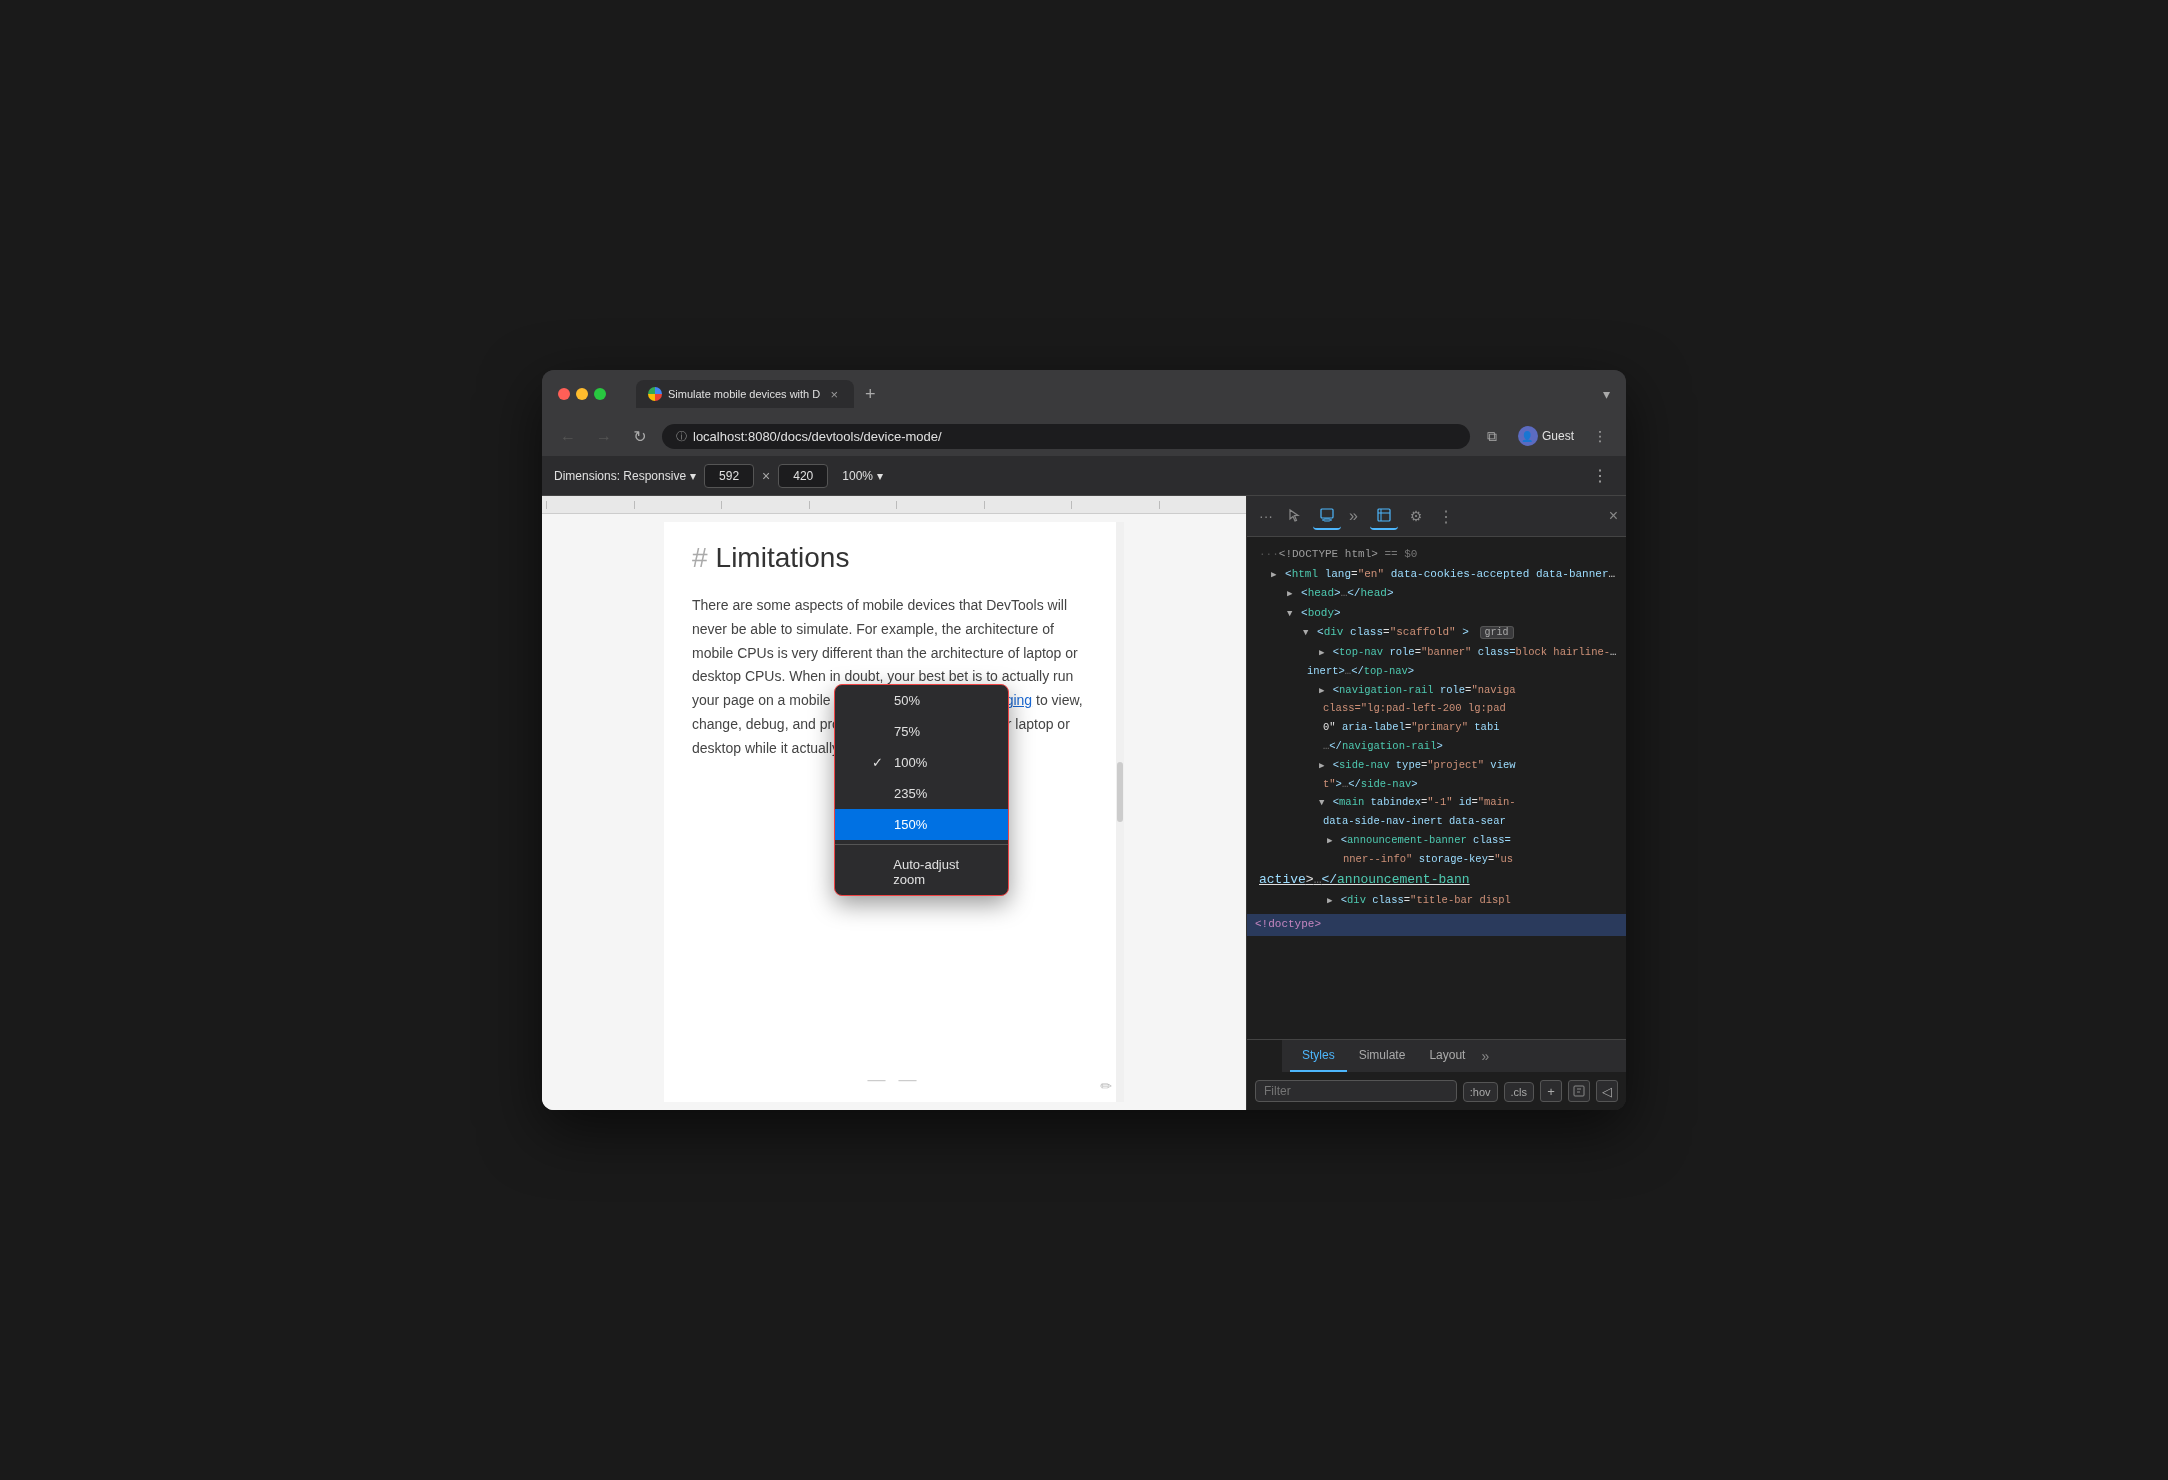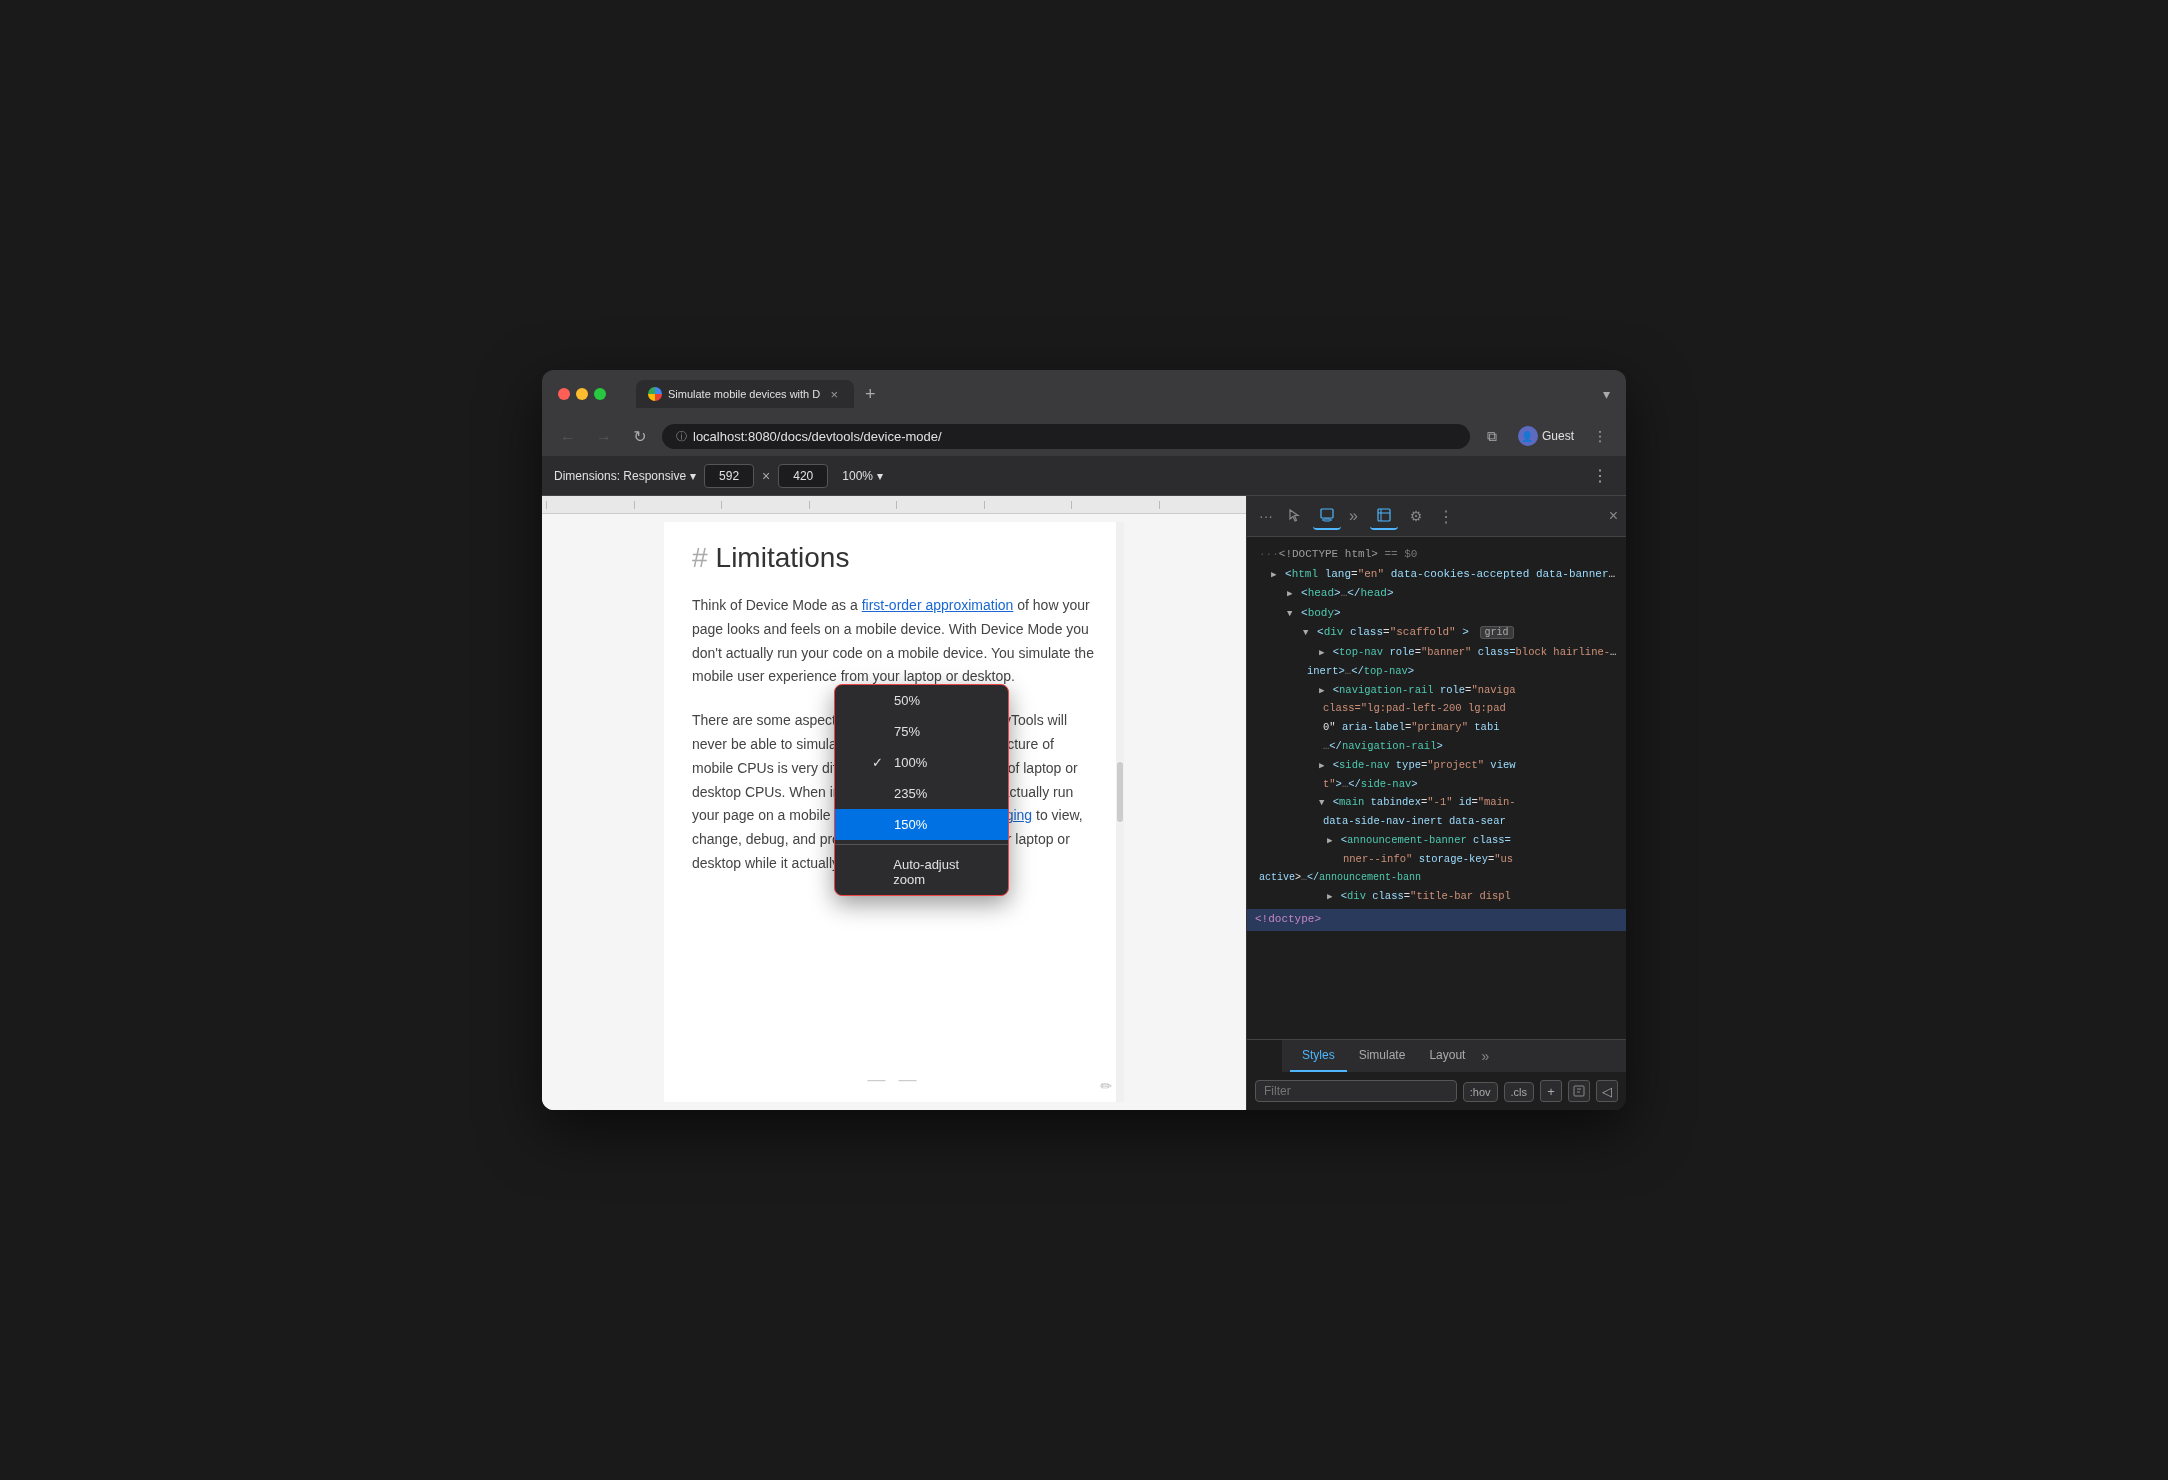--- a/index.html
+++ b/index.html
@@ -667,23 +667,20 @@
       </div>
 
       <div style="display:flex; height:calc(100% - 18px);">
         <div style="flex:1; overflow:hidden; padding: 8px 16px; background:#f5f5f5; display:flex; justify-content:center;">
           <div class="page-content-area">
             <h1 class="page-heading">
               <span class="heading-hash">#</span>
               <span>Limitations</span>
             </h1>
             <p class="page-para">
-              Think of Device Mode as a <a class="page-link">first-order approximation</a> of how your page looks and feels on a mobile device. With Device Mode you don't actually run your code on a mobile device. You simulate the mobile user experience from your laptop or desktop.
-            </p>
-            <p class="page-para">
               There are some aspects of mobile devices that DevTools will never be able to simulate. For example, the architecture of mobile CPUs is very different than the architecture of laptop or desktop CPUs. When in doubt, your best bet is to actually run your page on a mobile device. Use <a class="page-link">Remote Debugging</a> to view, change, debug, and profile a page's code from your laptop or desktop while it actually runs on a mobile device.
             </p>
             <div class="scrollbar-v">
               <div class="scrollbar-thumb"></div>
             </div>
             <div class="page-bottom-bar">— —</div>
             <div class="pencil-icon">✏</div>
           </div>
         </div>
       </div>
@@ -819,21 +816,21 @@
         </div>
         <div class="html-line indent-5" style="font-size:10.5px; padding-left:80px;">
           <span class="collapse-arrow">▶</span>
           <span style="color:#9cdcfe;">&lt;</span><span style="color:#4ec9b0;">announcement-banner</span>
           <span style="color:#9cdcfe;"> class=</span>
         </div>
         <div class="html-line" style="padding-left:96px; font-size:10.5px;">
           <span style="color:#ce9178;">nner--info"</span>
           <span style="color:#9cdcfe;"> storage-key</span><span style="color:#e0e0e0;">=</span><span style="color:#ce9178;">"us</span>
         </div>
-        <div class="html-line" style="font-size:10px;">
+        <div class="html-line" style="font-size:13px;text-decoration:underline;">
           <span style="color:#9cdcfe;">active</span><span style="color:#e0e0e0;">&gt;</span><span style="color:#777;">…</span><span style="color:#9cdcfe;">&lt;/</span><span style="color:#4ec9b0;">announcement-bann</span>
         </div>
         <div class="html-line indent-5" style="font-size:10.5px; padding-left:80px;">
           <span class="collapse-arrow">▶</span>
           <span style="color:#9cdcfe;">&lt;</span><span style="color:#4ec9b0;">div</span>
           <span style="color:#9cdcfe;"> class</span><span style="color:#e0e0e0;">=</span><span style="color:#ce9178;">"title-bar displ</span>
         </div>
         <div class="html-line selected" style="padding: 2px 8px; margin-top: 4px;">
           <span class="doctype-text">&lt;!doctype&gt;</span>
         </div>

